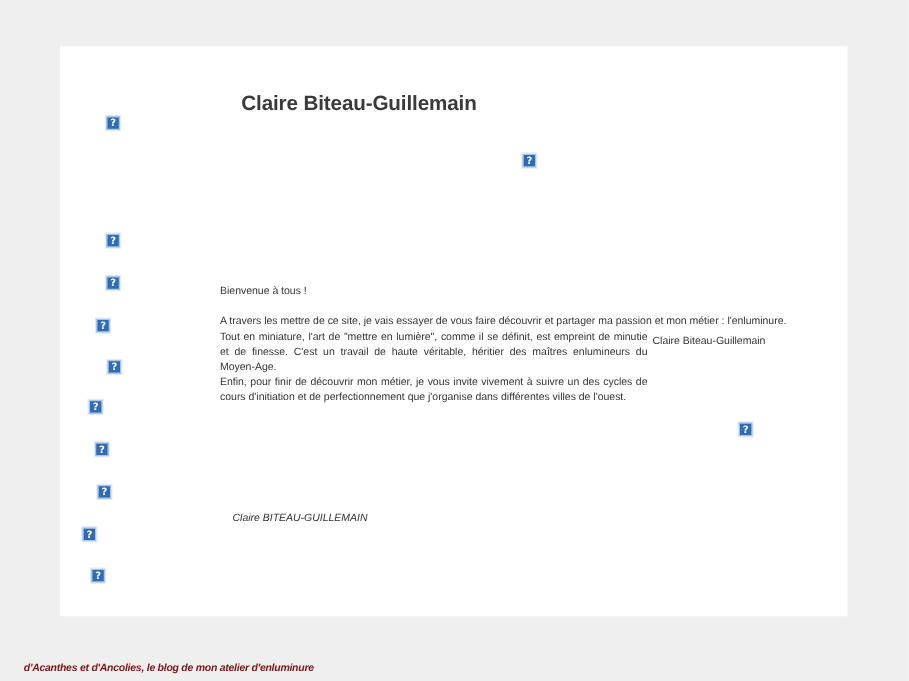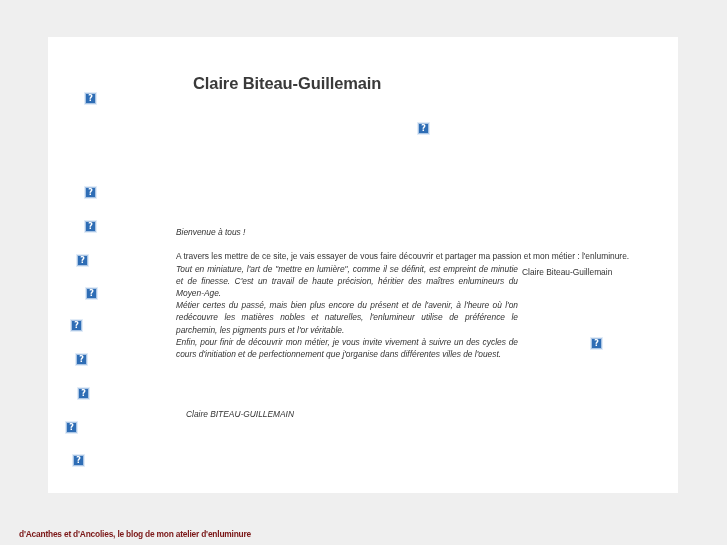--- a/index.html
+++ b/index.html
@@ -50,21 +50,20 @@
     }
     .body-text {
       position: absolute;
       left: 176px;
       top: 226px;
       width: 342px;
       font-size: 8.4px;
       line-height: 12.2px;
       color: #333333;
       text-align: justify;
-      font-style: italic;
     }
     .body-text p {
       margin: 0;
     }
     .greeting {
       margin-bottom: 12.2px !important;
     }
     .overflow-line {
       position: absolute;
       left: 176px;
@@ -90,20 +89,21 @@
       font-size: 8.4px;
       color: #333333;
       white-space: nowrap;
     }
     .footer-link {
       position: absolute;
       left: 19px;
       top: 529px;
       font-size: 8.4px;
       font-weight: bold;
+      font-style: italic;
       color: #7a1616;
       text-decoration: none;
       white-space: nowrap;
       letter-spacing: -0.2px;
     }
   </style>
 </head>
 <body>
 
 <div class="panel"></div>
@@ -120,22 +120,21 @@
 <div class="broken-img" style="left:78px;top:388px;">?</div>
 <div class="broken-img" style="left:66px;top:422px;">?</div>
 <div class="broken-img" style="left:73px;top:455px;">?</div>
 
 <div class="broken-img" style="left:418px;top:123px;">?</div>
 <div class="broken-img" style="left:591px;top:338px;">?</div>
 
 <div class="body-text">
   <p class="greeting">Bienvenue à tous !</p>
   <p style="height:12.2px;"></p>
-  <p>Tout en miniature, l'art de "mettre en lumière", comme il se définit, est empreint de minutie et de finesse. C'est un travail de haute précision, héritier des maîtres enlumineurs du Moyen-Age.</p>
-  <p>Métier certes du passé, mais bien plus encore du présent et de l'avenir, à l'heure où l'on redécouvre les matières nobles et naturelles, l'enlumineur utilise de préférence le parchemin, les pigments purs et l'or véritable.</p>
+  <p>Tout en miniature, l'art de "mettre en lumière", comme il se définit, est empreint de minutie et de finesse. C'est un travail de haute véritable, héritier des maîtres enlumineurs du Moyen-Age.</p>
   <p>Enfin, pour finir de découvrir mon métier, je vous invite vivement à suivre un des cycles de cours d'initiation et de perfectionnement que j'organise dans différentes villes de l'ouest.</p>
 </div>
 
 <div class="overflow-line">A travers les mettre de ce site, je vais essayer de vous faire découvrir et partager ma passion et mon métier : l'enluminure.</div>
 
 <div class="signature">Claire BITEAU-GUILLEMAIN</div>
 
 <div class="side-caption">Claire Biteau-Guillemain</div>
 
 <a class="footer-link" href="#">d'Acanthes et d'Ancolies, le blog de mon atelier d'enluminure</a>

